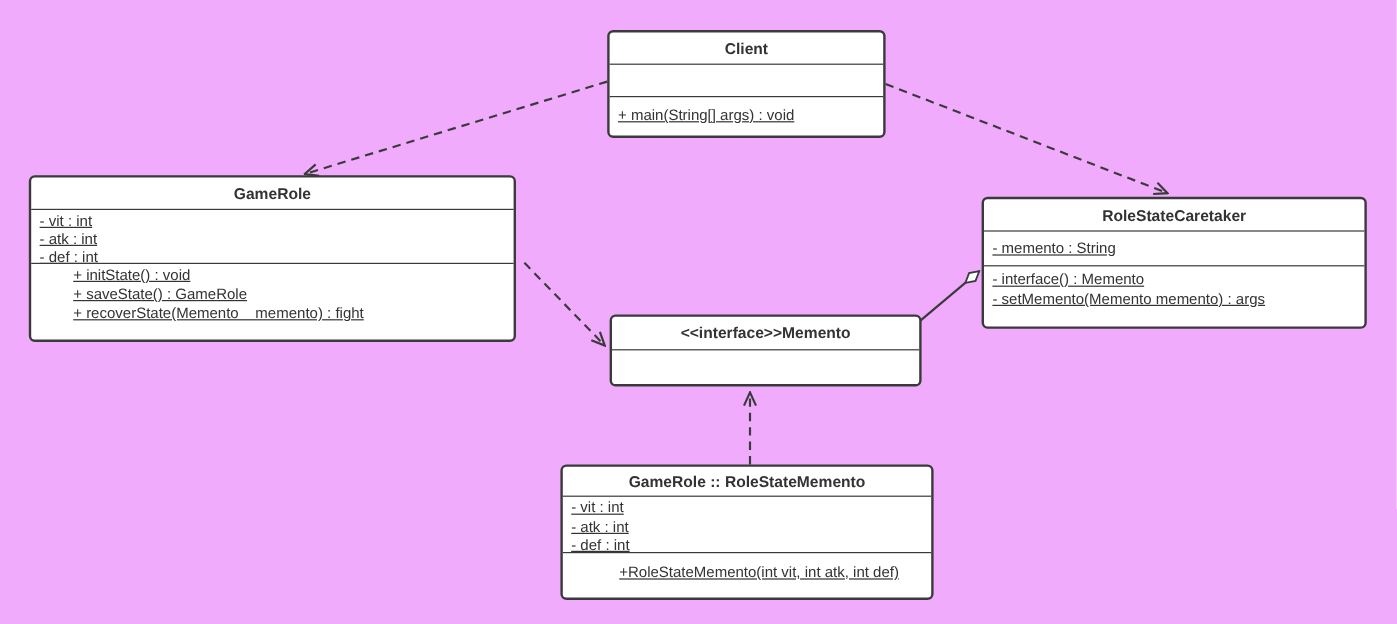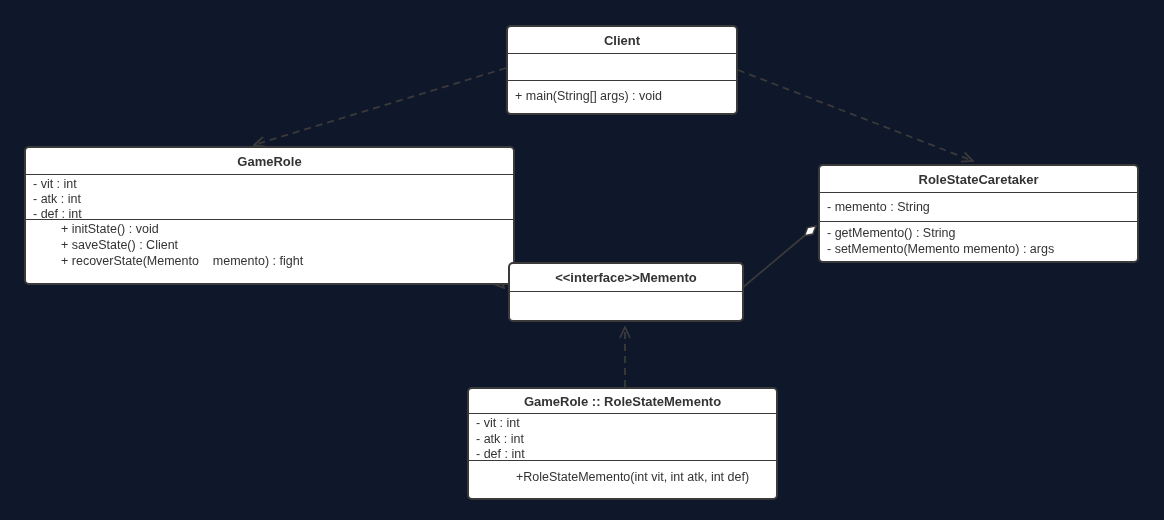--- a/index.html
+++ b/index.html
@@ -1,20 +1,20 @@
 <!DOCTYPE html>
 <html><head>
 <meta charset="utf-8">
 <style>
   html, body { margin: 0; padding: 0; background: #ffffff; }
   .canvas {
     position: relative;
     width: 1164px;
     height: 520px;
-    background: #0f172a;
+    background: #f0abfc;
     font-family: "Liberation Sans", "DejaVu Sans", sans-serif;
     color: #333333;
     overflow: hidden;
   }
   .edges {
     position: absolute;
     left: 0; top: 0;
     width: 1164px; height: 520px;
   }
   .edge-dashed { stroke: #3a3a3a; stroke-width: 1.8; stroke-dasharray: 7 5; fill: none; }
@@ -37,20 +37,21 @@
     font-size: 13px;
     border-bottom: 1.5px solid #3a3a3a;
     overflow: hidden;
   }
   .sec {
     flex: 0 0 auto;
     border-bottom: 1.5px solid #3a3a3a;
     overflow: hidden;
     padding-left: 7px;
     box-sizing: border-box;
+    text-decoration: underline;
   }
   .sec.last {
     border-bottom: none;
     flex: 1 1 auto;
   }
   .row {
     font-size: 12.5px;
     white-space: pre;
   }
 </style>
@@ -76,46 +77,46 @@
   </svg>
 
   <div class="cls" style="left:506px; top:25px; width:232px; height:90px;">
     <div class="cls-title" style="height:26px;">Client</div>
     <div class="sec" style="height:27px;"></div>
     <div class="sec last" style="padding-top:7px; line-height:16px;">
       <div class="row">+ main(String[] args) : void</div>
     </div>
   </div>
 
-  <div class="cls" style="left:24px; top:146px; width:491px; height:139px;">
+  <div class="cls" style="left:24px; top:146px; width:406px; height:139px;">
     <div class="cls-title" style="height:26px;">GameRole</div>
     <div class="sec" style="height:45px; padding-top:2px; line-height:15px;">
       <div class="row">- vit : int</div>
       <div class="row">- atk : int</div>
       <div class="row">- def : int</div>
     </div>
     <div class="sec last" style="padding-top:1px; line-height:16px;margin-left:28px;">
       <div class="row">+ initState() : void</div>
-      <div class="row">+ saveState() : Client</div>
+      <div class="row">+ saveState() : GameRole</div>
       <div class="row">+ recoverState(Memento    memento) : fight</div>
     </div>
   </div>
 
-  <div class="cls" style="left:818px; top:164px; width:321px; height:99px;">
+  <div class="cls" style="left:818px; top:164px; width:321px; height:110px;">
     <div class="cls-title" style="height:26px;">RoleStateCaretaker</div>
     <div class="sec" style="height:29px; padding-top:6px; line-height:16px;">
       <div class="row">- memento : String</div>
     </div>
     <div class="sec last" style="padding-top:3px; line-height:16px;">
-      <div class="row">- getMemento() : String</div>
+      <div class="row">- interface() : Memento</div>
       <div class="row">- setMemento(Memento memento) : args</div>
     </div>
   </div>
 
-  <div class="cls" style="left:508px; top:262px; width:236px; height:60px;">
+  <div class="cls" style="left:508px; top:262px; width:260px; height:60px;">
     <div class="cls-title" style="height:27px;">&lt;&lt;interface&gt;&gt;Memento</div>
     <div class="sec last"></div>
   </div>
 
   <div class="cls" style="left:467px; top:387px; width:311px; height:113px;">
     <div class="cls-title" style="height:24px;">GameRole :: RoleStateMemento</div>
     <div class="sec" style="height:47px; padding-top:2px; line-height:15.5px;">
       <div class="row">- vit : int</div>
       <div class="row">- atk : int</div>
       <div class="row">- def : int</div>

